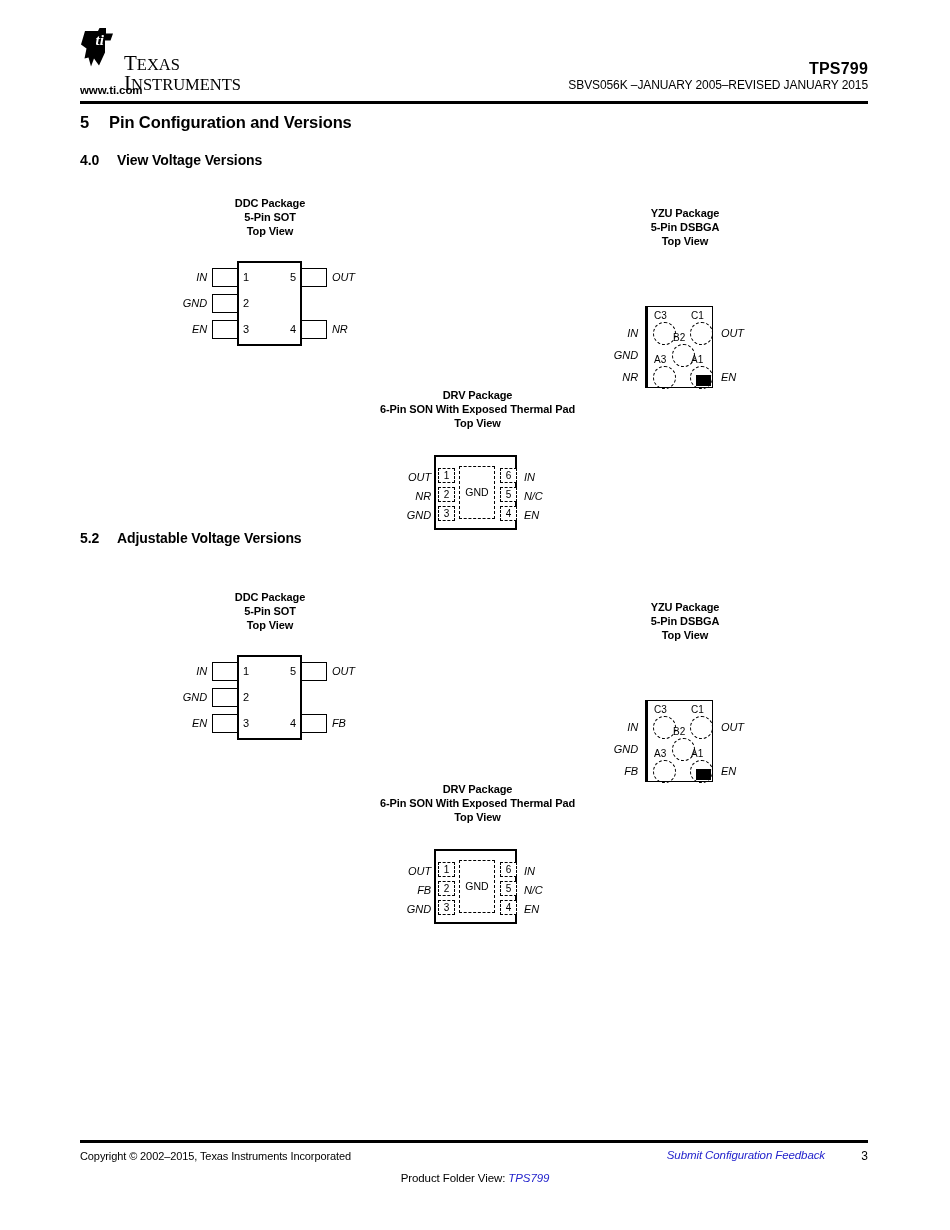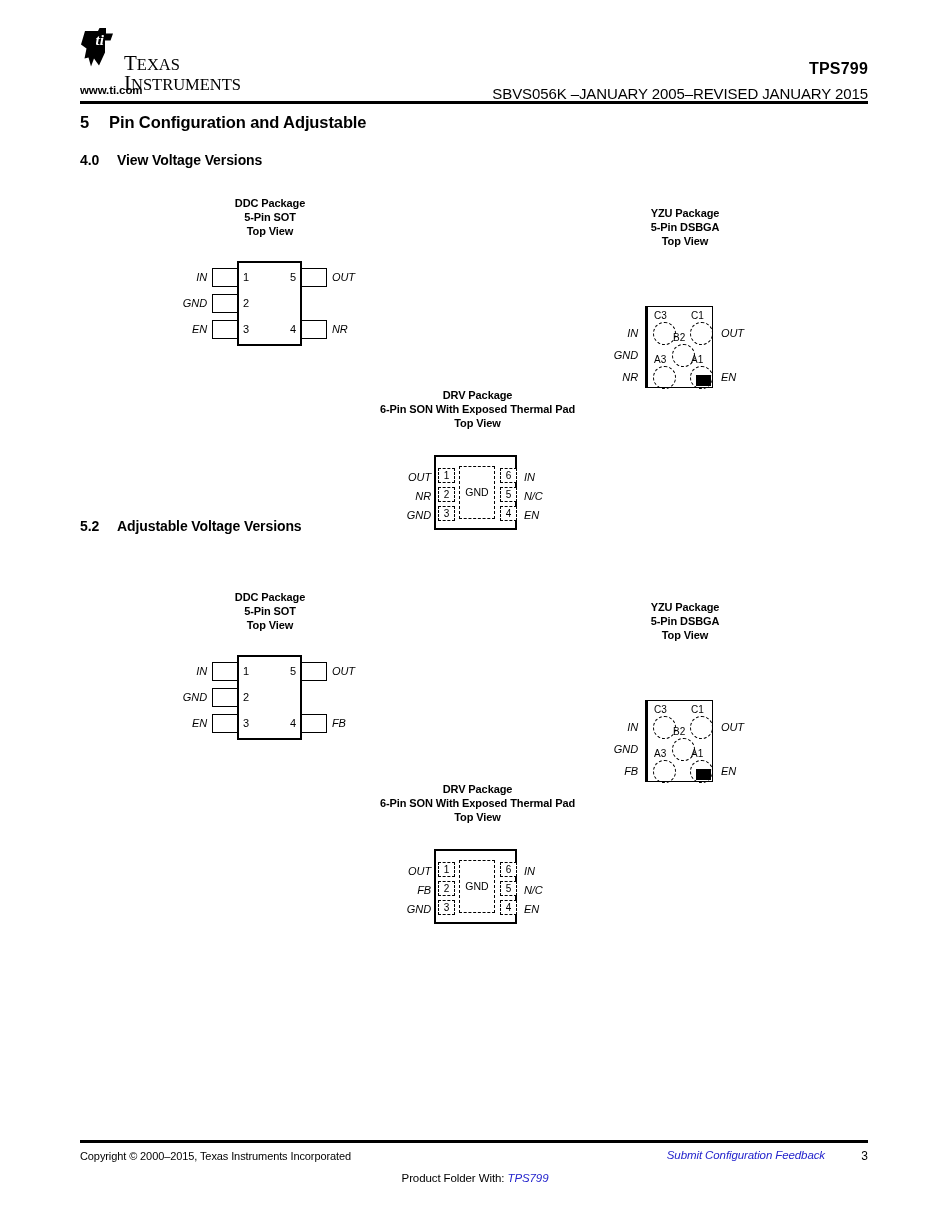--- a/index.html
+++ b/index.html
@@ -25,41 +25,41 @@
 
   .part-no{
     position:absolute;right:82px;top:60px;
     font-size:16px;font-weight:bold;letter-spacing:.2px;
   }
   .www{
     position:absolute;left:80px;top:84px;
     font-size:11.5px;font-weight:bold;letter-spacing:-.1px;
   }
   .docid{
-    position:absolute;right:82px;top:85px;
-    font-size:15px;letter-spacing:-.1px;
+    position:absolute;right:82px;top:78px;
+    font-size:12px;letter-spacing:-.1px;
   }
   .hrule-top{
     position:absolute;left:80px;right:82px;top:101px;
     height:3px;background:#000;
   }
 
   
   .h1{
     position:absolute;left:80px;top:113px;
     font-size:16.5px;font-weight:bold;letter-spacing:-.1px;
   }
   .h1 .num{display:inline-block;width:29px;}
   .h2{
     position:absolute;left:80px;
     font-size:14px;font-weight:bold;letter-spacing:-.1px;
   }
   .h2 .num{display:inline-block;width:37px;}
   .h2.s51{top:152px;}
-  .h2.s52{top:518px;}
+  .h2.s52{top:530px;}
 
   
   .pkg{position:absolute;}
   .pkg-title{
     text-align:center;font-size:11px;font-weight:bold;
     line-height:14.2px;letter-spacing:-.1px;white-space:nowrap;
   }
   .pin-label{
     position:absolute;font-size:11px;letter-spacing:-.1px;
     white-space:nowrap;line-height:12px;font-style:italic;
@@ -151,21 +151,21 @@
       <span class="l2"><span class="cap">I</span><span class="sm">NSTRUMENTS</span></span>
     </div>
   </div>
 
   <div class="part-no">TPS799</div>
   <div class="www">www.ti.com</div>
   <div class="docid">SBVS056K –JANUARY 2005–REVISED JANUARY 2015</div>
   <div class="hrule-top"></div>
 
   <div class="h1">
-    <span class="num">5</span><span>Pin Configuration and Adjustable</span>
+    <span class="num">5</span><span>Pin Configuration and Versions</span>
   </div>
 
   <div class="h2 s51">
     <span class="num">4.0</span><span>View Voltage Versions</span>
   </div>
 
   <div class="h2 s52">
     <span class="num">5.2</span><span>Adjustable Voltage Versions</span>
   </div>
 
@@ -330,20 +330,20 @@
       <div class="pin-label r" style="left:20px;top:28px;width:56px;">OUT</div>
       <div class="pin-label r" style="left:20px;top:47px;width:56px;">FB</div>
       <div class="pin-label r" style="left:20px;top:66px;width:56px;">GND</div>
       <div class="pin-label" style="left:169px;top:28px;">IN</div>
       <div class="pin-label" style="left:169px;top:47px;">N/C</div>
       <div class="pin-label" style="left:169px;top:66px;">EN</div>
     </div>
   </div>
 
   <div class="hrule-bot"></div>
-  <div class="copyright">Copyright © 2000–2015, Texas Instruments Incorporated</div>
+  <div class="copyright">Copyright © 2002–2015, Texas Instruments Incorporated</div>
   <div class="feedback">Submit Configuration Feedback</div>
   <div class="pagenum">3</div>
   <div class="folder">
-    <span>Product Folder With: </span><span class="lnk">TPS799</span>
+    <span>Product Folder View: </span><span class="lnk">TPS799</span>
   </div>
 
 </div>
 
 </body></html>

